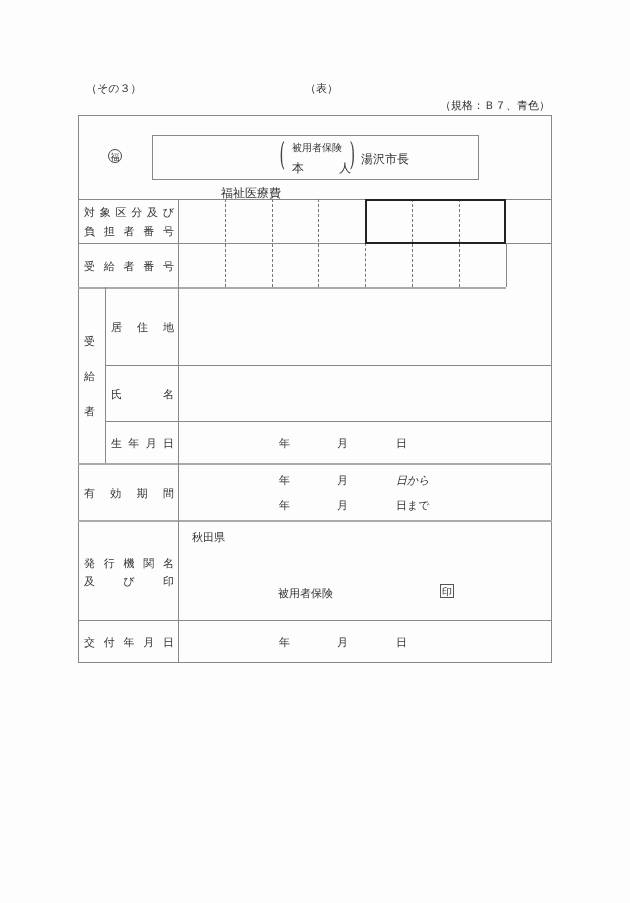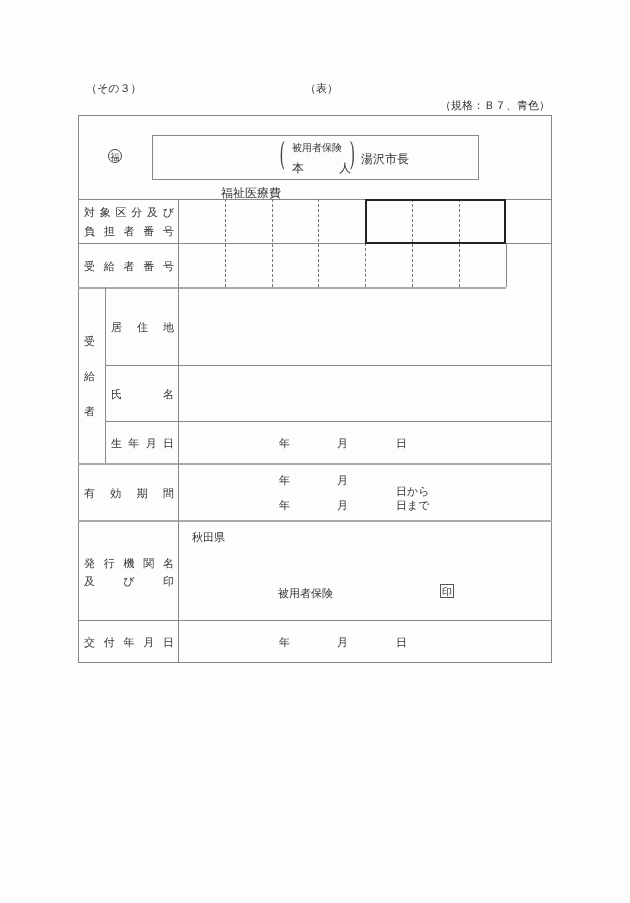--- a/index.html
+++ b/index.html
@@ -130,21 +130,21 @@
     <span>月</span>
     <span>日</span>
 </div>
 
 <div class="txt" style="left:279px;top:436px;">年</div>
 <div class="txt" style="left:337px;top:436px;">月</div>
 <div class="txt" style="left:396px;top:436px;">日</div>
 
 <div class="txt" style="left:279px;top:473px;">年</div>
 <div class="txt" style="left:337px;top:473px;">月</div>
-<div class="txt" style="left:396px;top:484px;">日から</div>
+<div class="txt" style="left:396px;top:473px;font-style:italic;">日から</div>
 <div class="txt" style="left:279px;top:498px;">年</div>
 <div class="txt" style="left:337px;top:498px;">月</div>
 <div class="txt" style="left:396px;top:498px;">日まで</div>
 
 <div class="txt" style="left:192px;top:530px;">秋田県</div>
 <div class="txt" style="left:278px;top:586px;">被用者保険</div>
 <div class="seal">印</div>
 
 <div class="txt" style="left:279px;top:635px;">年</div>
 <div class="txt" style="left:337px;top:635px;">月</div>

